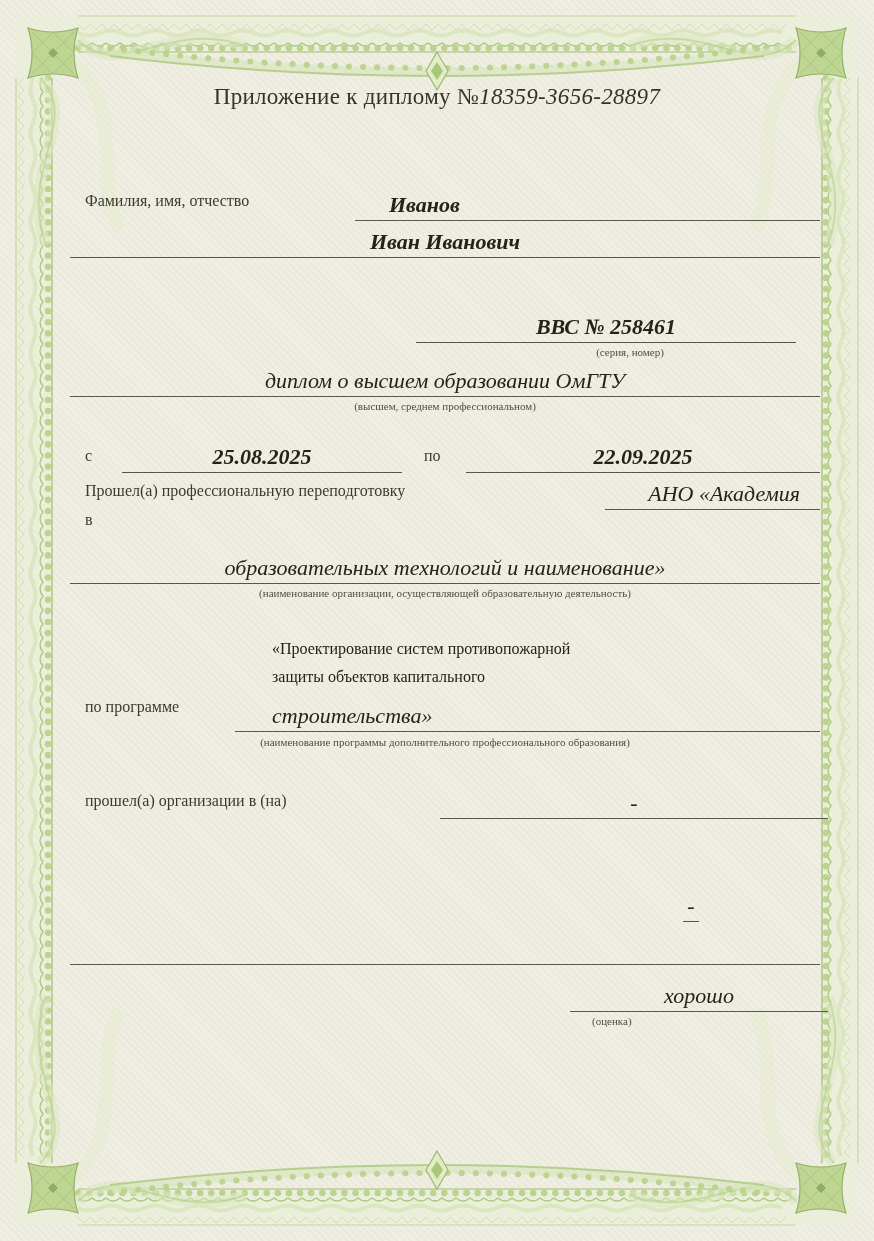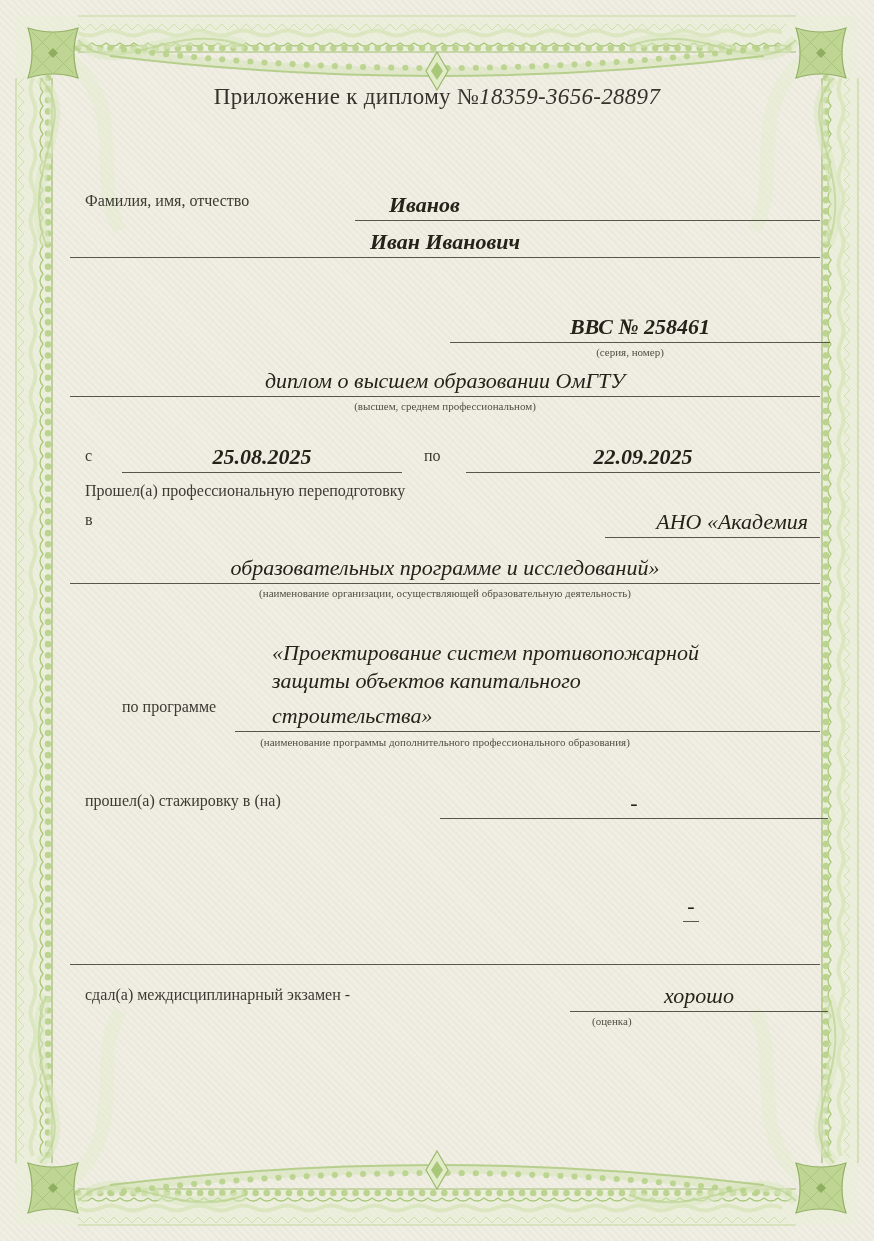--- a/index.html
+++ b/index.html
@@ -17,21 +17,21 @@
          font-size:23px;color:#34332b;letter-spacing:.3px;}
   .title .num{font-style:italic;}
   .label{position:absolute;font-size:16px;color:#3b3a31;white-space:nowrap;}
   .vline{position:absolute;border-bottom:1px solid #57564b;
          display:flex;align-items:flex-end;justify-content:center;
          font-style:italic;font-size:22px;color:#242219;padding-bottom:2px;
          box-sizing:border-box;white-space:nowrap;}
   .vline.bold{font-weight:bold;}
   .vline.left{justify-content:flex-start;}
   .vline.right{justify-content:flex-end;}
-  .itline{position:absolute;font-style:italic;font-size:22px;color:#242219;white-space:nowrap;}
+  .itline{position:absolute;font-size:16px;color:#242219;white-space:nowrap;}
   .cap{position:absolute;font-size:11px;color:#504f44;text-align:center;white-space:nowrap;}
   .rule{position:absolute;border-bottom:1px solid #57564b;height:0;}
 </style>
 </head>
 <body>
 
 <div class="page">
 
   <svg id="border-svg" width="874" height="1241" viewBox="0 0 874 1241">
       <path d="M16 16 H 858 V 1225 H 16 Z M52 52 H 822 V 1189 H 52 Z" fill="#e9efd8" fill-rule="evenodd" opacity="0.5" stroke="none"></path>
@@ -118,47 +118,46 @@
   <div class="content">
 
     <div class="title">
       <span>Приложение к диплому №</span><span class="num">18359-3656-28897</span>
     </div>
 
     <div class="label" style="left:85px;top:192px;">Фамилия, имя, отчество</div>
     <div class="vline bold" style="left:70px;top:226px;width:750px;height:32px;">Иван Иванович</div>
     <div class="vline bold left" style="left:355px;top:189px;width:465px;height:32px;padding-left:34px;">Иванов</div>
 
-    <div class="vline bold" style="left:450px;top:312px;width:380px;height:31px;text-align:center;">ВВС № 258461</div>
+    <div class="vline bold" style="left:416px;top:312px;width:380px;height:31px;text-align:center;">ВВС № 258461</div>
     <div class="cap" style="left:440px;top:346px;width:380px;">(серия, номер)</div>
 
     <div class="vline" style="left:70px;top:366px;width:750px;height:31px;">диплом о высшем образовании ОмГТУ</div>
     <div class="cap" style="left:70px;top:400px;width:750px;">(высшем, среднем профессиональном)</div>
 
     <div class="label" style="left:85px;top:447px;">с</div>
     <div class="vline bold" style="left:122px;top:442px;width:280px;height:31px;">25.08.2025</div>
     <div class="label" style="left:424px;top:447px;">по</div>
     <div class="vline bold" style="left:466px;top:442px;width:354px;height:31px;">22.09.2025</div>
 
     <div class="label" style="left:85px;top:482px;">Прошел(а) профессиональную переподготовку</div>
     <div class="label" style="left:85px;top:511px;">в</div>
-    <div class="vline right" style="left:605px;top:507px;width:215px;height:31px;padding-right:12px;">АНО «Академия</div>
-    <div class="vline" style="left:70px;top:553px;width:750px;height:31px;">образовательных программе и исследований»</div>
+    <div class="vline right" style="left:605px;top:479px;width:215px;height:31px;padding-right:20px;">АНО «Академия</div>
+    <div class="vline" style="left:70px;top:553px;width:750px;height:31px;">образовательных технологий и наименование»</div>
     <div class="cap" style="left:70px;top:587px;width:750px;">(наименование организации, осуществляющей образовательную деятельность)</div>
 
     <div class="itline" style="left:272px;top:640px;">«Проектирование систем противопожарной</div>
     <div class="itline" style="left:272px;top:668px;">защиты объектов капитального</div>
-    <div class="label" style="left:85px;top:698px;margin-left:37px;">по программе</div>
+    <div class="label" style="left:85px;top:698px;">по программе</div>
     <div class="vline left" style="left:235px;top:694px;width:585px;height:38px;padding-left:37px;">строительства»</div>
     <div class="cap" style="left:160px;top:736px;width:570px;">(наименование программы дополнительного профессионального образования)</div>
 
-    <div class="label" style="left:85px;top:792px;">прошел(а) стажировку в (на)</div>
+    <div class="label" style="left:85px;top:792px;">прошел(а) организации в (на)</div>
     <div class="vline" style="left:440px;top:788px;width:388px;height:31px;">-</div>
 
     <div class="vline" style="left:683px;top:892px;width:16px;height:30px;">-</div>
     <div class="rule" style="left:70px;top:964px;width:750px;"></div>
 
-    <div class="label" style="left:85px;top:986px;">сдал(а) междисциплинарный экзамен -</div>
     <div class="vline" style="left:570px;top:981px;width:258px;height:31px;">хорошо</div>
     <div class="cap" style="left:592px;top:1015px;text-align:left;">(оценка)</div>
 
   </div>
 </div>
 
 </body></html>

